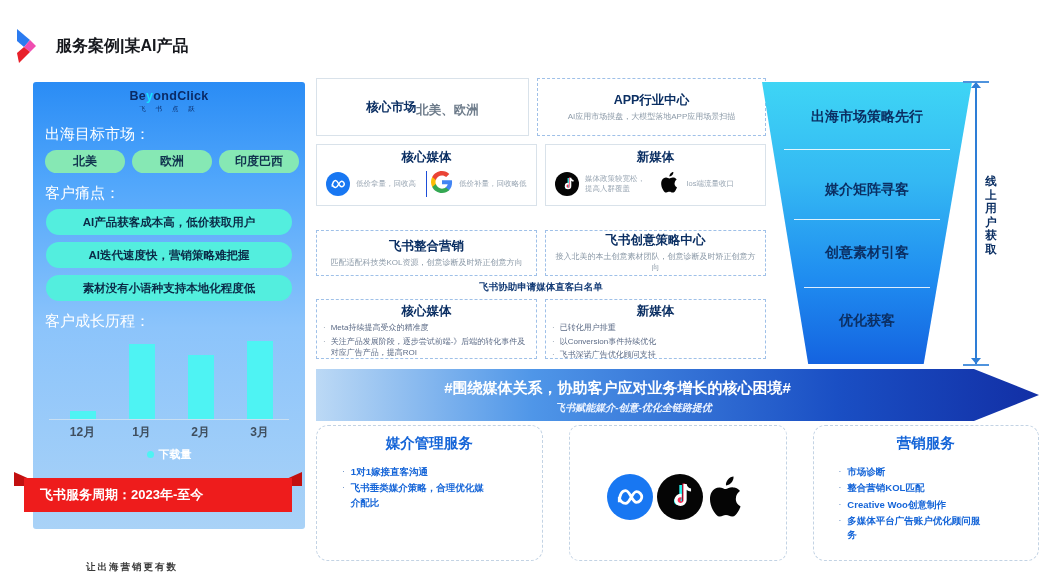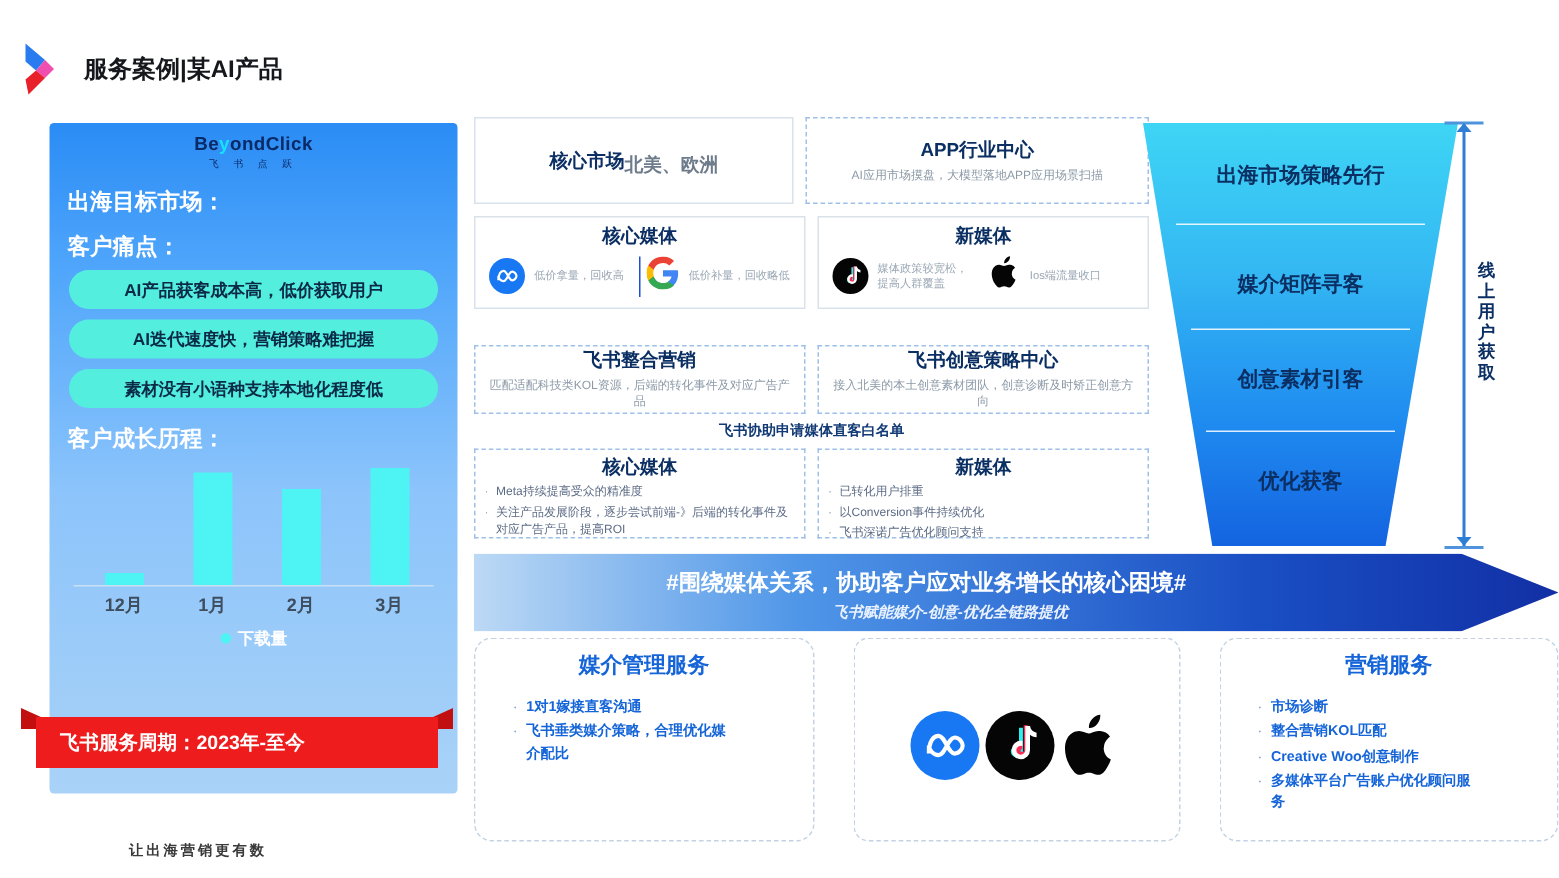--- a/index.html
+++ b/index.html
@@ -16,21 +16,21 @@
   .hdr-title{font-size:16px;font-weight:bold;color:#15171c;letter-spacing:0px;white-space:nowrap;}
 
   
   .lpanel{position:absolute;left:33px;top:82px;width:272px;height:447px;
           background:linear-gradient(180deg,#2a8cf5 0%,#50a6fb 22%,#8cc4fb 55%,#a9d2f7 100%);
           border-radius:3px;overflow:hidden;}
   .brand{padding-top:7px;text-align:center;}
   .brand-main{font-size:12.5px;font-weight:bold;color:#0a2a66;letter-spacing:.3px;}
   .brand-main .y{color:#17e0ff;}
   .brand-sub{font-size:6.5px;color:#0a2a66;letter-spacing:4px;margin-top:2px;}
-  .lp-h{font-size:15px;font-weight:bold;color:#ffffff;margin:11px 0 6px 12px;}
+  .lp-h{font-size:15px;font-weight:normal;color:#ffffff;margin:11px 0 6px 12px;}
   .pill-row{display:flex;gap:7px;margin-left:12px;}
   .pill{background:#86e8b4;border-radius:14px;height:23px;min-width:56px;padding:0 12px;
         display:flex;align-items:center;justify-content:center;
         font-size:12px;font-weight:bold;color:#10324e;}
   .pain{margin:0 13px 7px 13px;background:#53eede;border-radius:15px;height:26px;
         display:flex;align-items:center;justify-content:center;
         font-size:11.5px;font-weight:bold;color:#0b2a47;}
   .chart-wrap{margin:4px 12px 0 12px;height:108px;position:relative;}
   .bars{position:absolute;left:8px;right:4px;bottom:26px;height:82px;
         display:flex;align-items:flex-end;justify-content:space-around;}
@@ -137,20 +137,25 @@
   </div>
 
   <div class="lpanel">
 
     <div class="brand">
       <div class="brand-main"><span>Be</span><span class="y">y</span><span>ondClick</span></div>
       <div class="brand-sub">飞 书 点 跃</div>
     </div>
 
     <div class="lp-h">出海目标市场：</div>
+    <div class="pill-row">
+      <div class="pill">北美</div>
+      <div class="pill">欧洲</div>
+      <div class="pill">印度巴西</div>
+    </div>
 
     <div class="lp-h">客户痛点：</div>
     <div class="pain">AI产品获客成本高，低价获取用户</div>
     <div class="pain">AI迭代速度快，营销策略难把握</div>
     <div class="pain">素材没有小语种支持本地化程度低</div>
 
     <div class="lp-h">客户成长历程：</div>
 
     <div class="chart-wrap">
       <div class="bars" id="bars">
@@ -243,21 +248,21 @@
             </span>
             <span class="mi-txt">Ios端流量收口</span>
           </div>
         </div>
       </div>
     </div>
 
     <div class="row3">
       <div class="dash">
         <div class="c-title">飞书整合营销</div>
-        <div class="c-sub">匹配适配科技类KOL资源，后端的转化事件及对应广告产品</div>
+        <div class="c-sub">匹配适配科技类KOL资源，创意诊断及时矫正创意方向</div>
       </div>
       <div class="dash">
         <div class="c-title">飞书创意策略中心</div>
         <div class="c-sub">接入北美的本土创意素材团队，创意诊断及时矫正创意方向</div>
       </div>
     </div>
 
     <div class="whitelist">飞书协助申请媒体直客白名单</div>
 
     <div class="row4">

